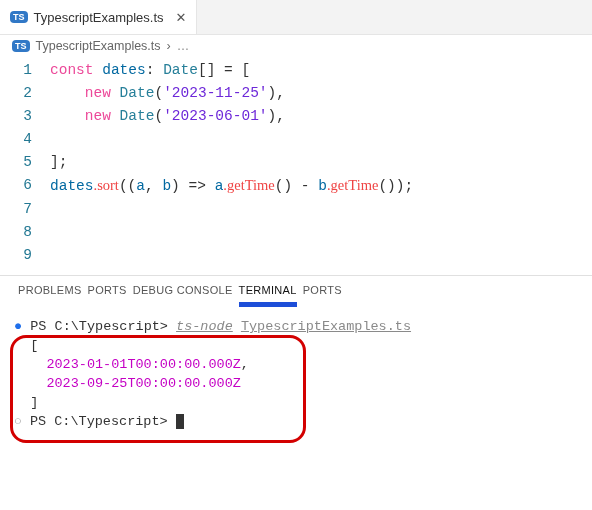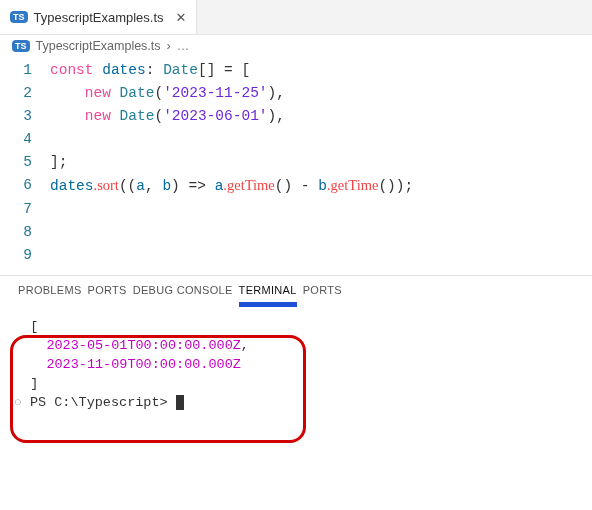--- a/index.html
+++ b/index.html
@@ -174,18 +174,19 @@
 <div class="panel-tabs">
   <div class="panel-tab">PROBLEMS</div>
   <div class="panel-tab">PORTS</div>
   <div class="panel-tab">DEBUG CONSOLE</div>
   <div class="panel-tab active">TERMINAL</div>
   <div class="panel-tab">PORTS</div>
 </div>
 
 <div class="terminal">
   <div class="highlight-box"></div>
+  <div class="term-line"><span class="bullet">●</span> <span>PS </span><span>C:\Typescript</span><span>&gt; </span><span class="cmd-node">ts-node</span><span> </span><span class="cmd-file">TypescriptExamples.ts</span></div>
   <div class="term-line">  <span>[</span></div>
-  <div class="term-line">    <span class="out-mag">2023-05-01T00:00:00.000Z</span><span>,</span></div>
-  <div class="term-line">    <span class="out-mag">2023-11-09T00:00:00.000Z</span></div>
+  <div class="term-line">    <span class="out-mag">2023-01-01T00:00:00.000Z</span><span>,</span></div>
+  <div class="term-line">    <span class="out-mag">2023-09-25T00:00:00.000Z</span></div>
   <div class="term-line">  <span>]</span></div>
   <div class="term-line"><span class="circle-empty">○</span> <span>PS </span><span>C:\Typescript</span><span>&gt; </span><span class="cursor-block"></span></div>
 </div>
 
 </body></html>

